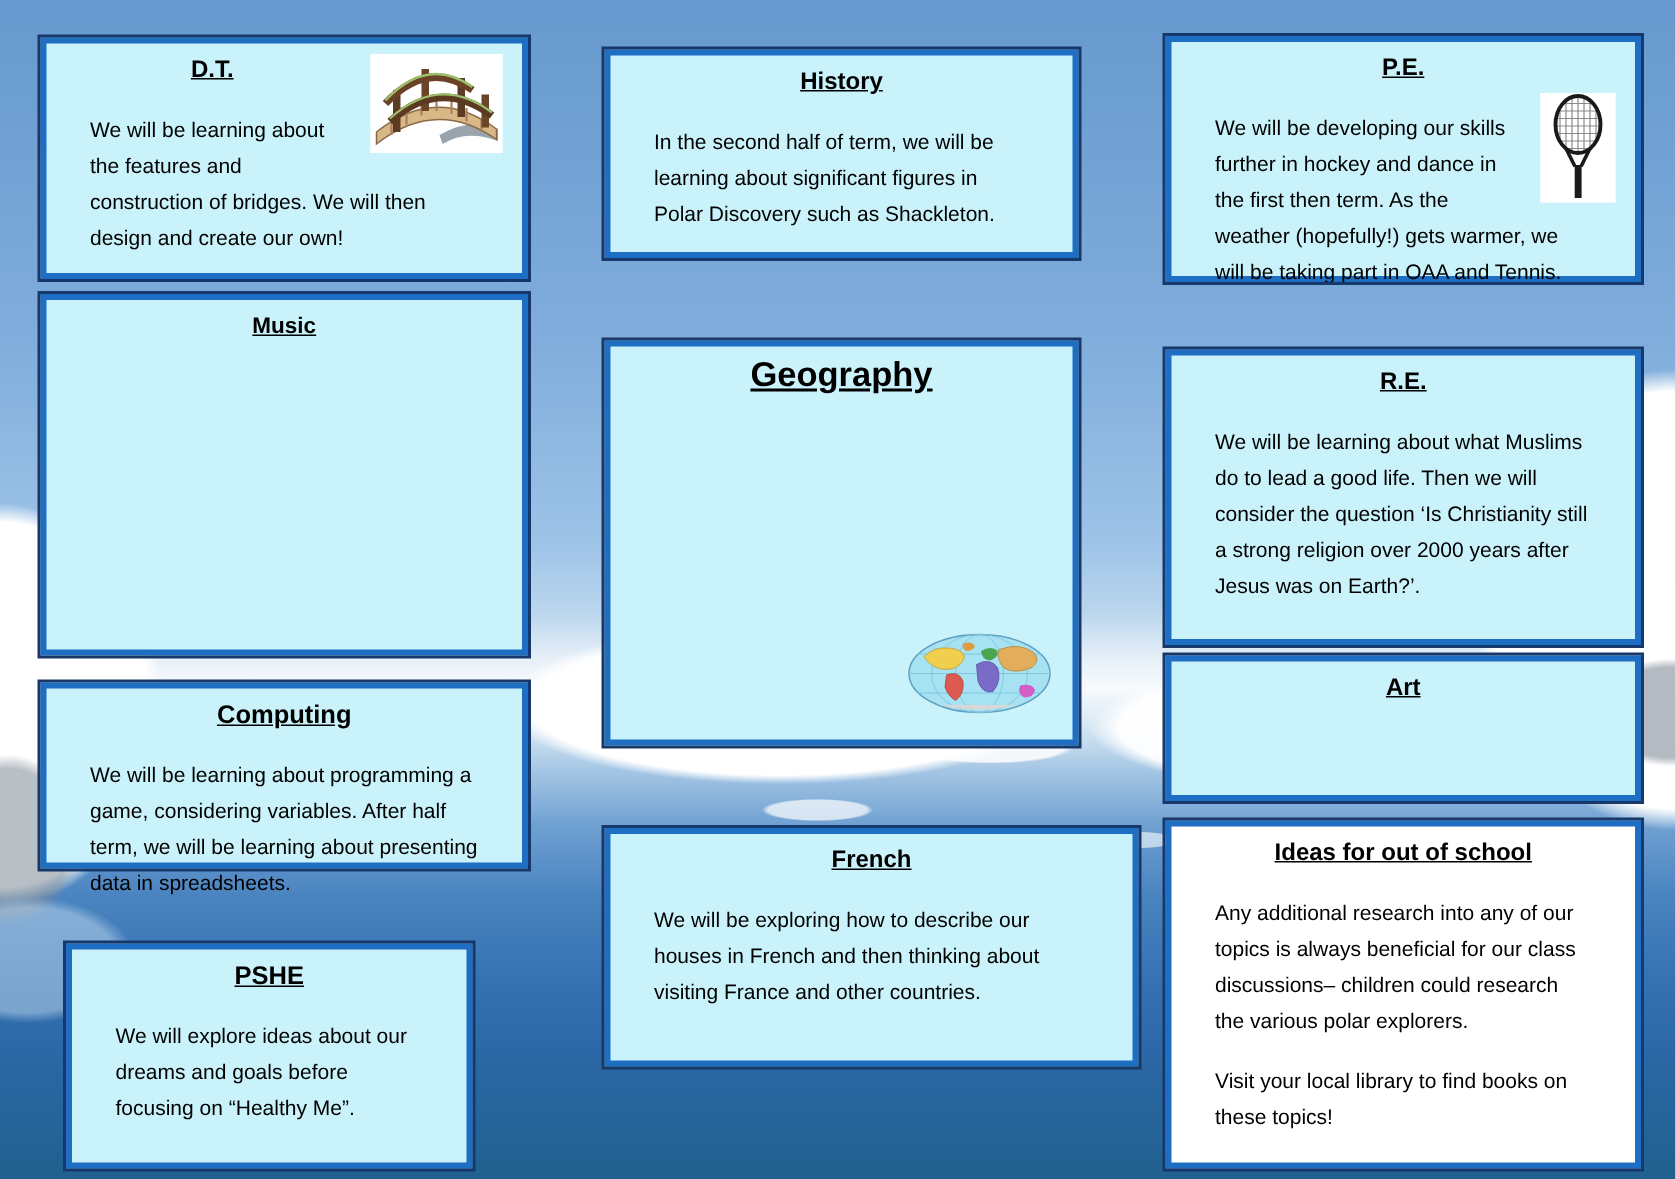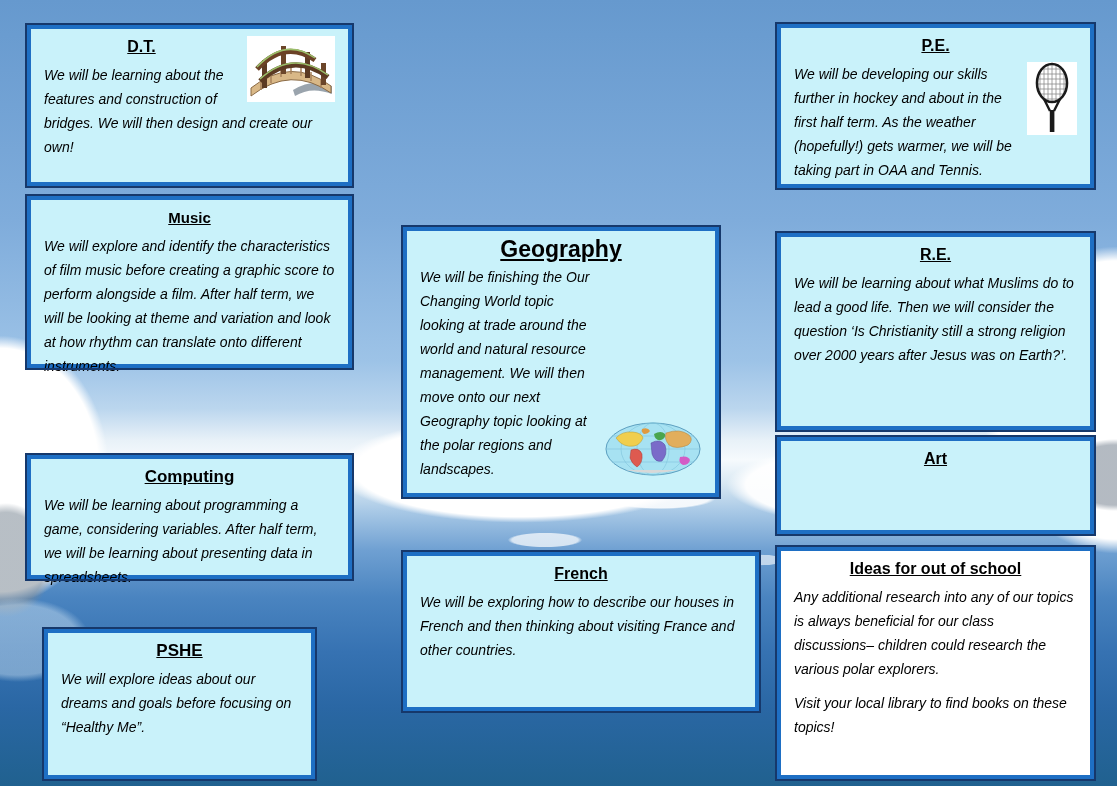--- a/index.html
+++ b/index.html
@@ -38,21 +38,21 @@
     position:absolute;box-sizing:border-box;
     background:var(--box-fill);
     border:4px solid var(--box-border);
     outline:2px solid var(--box-border-outline);
     padding:7px 13px;color:var(--text);
   }
   .box h2{
     margin:0 0 5px;font-size:16px;line-height:22px;
     text-align:center;text-decoration:underline;font-weight:bold;
   }
-  .box p{margin:0;font-size:14px;line-height:24px;font-style:italic;}
+  .box p{margin:16px;font-size:14px;line-height:24px;}
   .box p + p{margin-top:10px;}
   .box--white{background:var(--ideas-box-fill);}
   .box--center p{text-align:center;}
   .float-img{float:right;background:#fff;}
   .float-img.bridge{width:88px;height:66px;margin:0 0 6px 8px;}
   .float-img.racket{width:50px;height:73px;margin:0 0 6px 8px;}
   .float-img.map{width:98px;height:56px;margin:156px 0 0 8px;background:transparent;}
 </style>
 </head>
 <body>
@@ -74,55 +74,57 @@
         <path d="M10 33 Q38 3 68 24" stroke="#6B4226" stroke-width="5" fill="none"></path>
         <path d="M10 31 Q38 1 68 22" stroke="#9BBF6A" stroke-width="1.5" fill="none"></path>
         <path d="M13 45 Q46 15 81 41" stroke="#5C3A22" stroke-width="5" fill="none"></path>
         <path d="M13 43 Q46 13 81 39" stroke="#9BBF6A" stroke-width="1.5" fill="none"></path>
       </svg>
     </div>
     <h2>D.T.</h2>
     <p>We will be learning about the features and construction of bridges. We will then design and create our own!</p>
   </section>
 
-  <section class="box" style="left:27px;top:196px;width:325px;height:172px">
+  <section class="box" style="left:27px;top:196px;width:325px;height:241px">
     <h2 style="font-size:15px">Music</h2>
-    <p>We will explore and identify the characteristics of film music before creating a graphic score to perform alongside a film. After half term, we will be looking at theme and variation and look at how rhythm can translate onto different instruments.</p>
   </section>
 
   <section class="box" style="left:27px;top:455px;width:325px;height:124px">
     <h2 style="font-size:17px">Computing</h2>
     <p>We will be learning about programming a game, considering variables. After half term, we will be learning about presenting data in spreadsheets.</p>
   </section>
 
   <section class="box" style="left:44px;top:629px;width:271px;height:150px">
     <h2 style="font-size:17px">PSHE</h2>
     <p>We will explore ideas about our dreams and goals before focusing on “Healthy Me”.</p>
   </section>
 
+  <section class="box" style="left:403px;top:33px;width:316px;height:139px">
+    <h2>History</h2>
+    <p>In the second half of term, we will be learning about significant figures in Polar Discovery such as Shackleton.</p>
+  </section>
 
   <section class="box" style="left:403px;top:227px;width:316px;height:270px">
     <h2 style="font-size:23px">Geography</h2>
     <div class="float-img map">
       <svg viewBox="0 0 98 56" width="98" height="56">
         <ellipse cx="49" cy="28" rx="47" ry="26" fill="#A7E2F2" stroke="#5C9FC0" stroke-width="1"></ellipse>
         <path d="M2 28 H96 M8 15 H90 M8 41 H90" stroke="#7FC4DC" stroke-width="0.6" fill="none"></path>
         <ellipse cx="49" cy="28" rx="16" ry="26" fill="none" stroke="#7FC4DC" stroke-width="0.6"></ellipse>
         <ellipse cx="49" cy="28" rx="32" ry="26" fill="none" stroke="#7FC4DC" stroke-width="0.6"></ellipse>
         <path d="M12 17 q6 -7 17 -6 q9 1 10 6 q-3 7 -9 8 q-11 2 -18 -8 z" fill="#F0CE4E" stroke="#B99A2E" stroke-width="0.5"></path>
         <path d="M38 8 q6 -2 8 2 q-2 3 -6 3 q-3 -2 -2 -5 z" fill="#E09A3F"></path>
         <path d="M27 29 q8 -3 11 4 q1 9 -5 13 q-5 -3 -7 -9 z" fill="#DE5A50" stroke="#A83E38" stroke-width="0.5"></path>
         <path d="M50 13 q7 -4 11 0 q1 4 -4 6 q-6 1 -7 -6 z" fill="#4AA54E"></path>
         <path d="M47 22 q9 -5 14 2 q3 9 -3 16 q-7 2 -10 -7 z" fill="#7A6BC9" stroke="#54489B" stroke-width="0.5"></path>
         <path d="M62 12 q14 -5 23 2 q5 5 -1 10 q-12 5 -19 0 q-5 -6 -3 -12 z" fill="#E2AE5C" stroke="#B3813A" stroke-width="0.5"></path>
         <path d="M76 36 q8 -2 10 3 q-1 5 -7 5 q-5 -2 -3 -8 z" fill="#D45CC6"></path>
         <path d="M22 49 h52 q-26 6 -52 0 z" fill="#D8D8D8"></path>
       </svg>
     </div>
-    <p>We will be finishing the Our Changing World topic looking at trade around the world and natural resource management. We will then move onto our next Geography topic looking at the polar regions and landscapes.</p>
   </section>
 
   <section class="box" style="left:403px;top:552px;width:356px;height:159px">
     <h2>French</h2>
     <p>We will be exploring how to describe our houses in French and then thinking about visiting France and other countries.</p>
   </section>
 
   <section class="box" style="left:777px;top:24px;width:317px;height:164px">
     <h2>P.E.</h2>
     <div class="float-img racket">
@@ -133,21 +135,21 @@
           </clipPath>
         <g clip-path="url(#rhead)" stroke="#8a8a8a" stroke-width="0.8">
           <path d="M11 7 H39 M11 12 H39 M11 17 H39 M11 22 H39 M11 27 H39 M11 32 H39 M11 37 H39"></path>
           <path d="M13 3 V40 M17 3 V40 M21 3 V40 M25 3 V40 M29 3 V40 M33 3 V40 M37 3 V40"></path>
         </g>
         <ellipse cx="25" cy="21" rx="15" ry="19" fill="none" stroke="#1a1a1a" stroke-width="2.6"></ellipse>
         <path d="M17 37 L23 49 M33 37 L27 49" stroke="#1a1a1a" stroke-width="2.4" fill="none"></path>
         <rect x="22.8" y="48" width="4.6" height="22" fill="#1a1a1a"></rect>
       </svg>
     </div>
-    <p>We will be developing our skills further in hockey and about in the first half term. As the weather (hopefully!) gets warmer, we will be taking part in OAA and Tennis.</p>
+    <p>We will be developing our skills further in hockey and dance in the first then term. As the weather (hopefully!) gets warmer, we will be taking part in OAA and Tennis.</p>
   </section>
 
   <section class="box" style="left:777px;top:233px;width:317px;height:197px">
     <h2>R.E.</h2>
     <p>We will be learning about what Muslims do to lead a good life. Then we will consider the question ‘Is Christianity still a strong religion over 2000 years after Jesus was on Earth?’.</p>
   </section>
 
   <section class="box box--center" style="left:777px;top:437px;width:317px;height:97px">
     <h2>Art</h2>
   </section>

